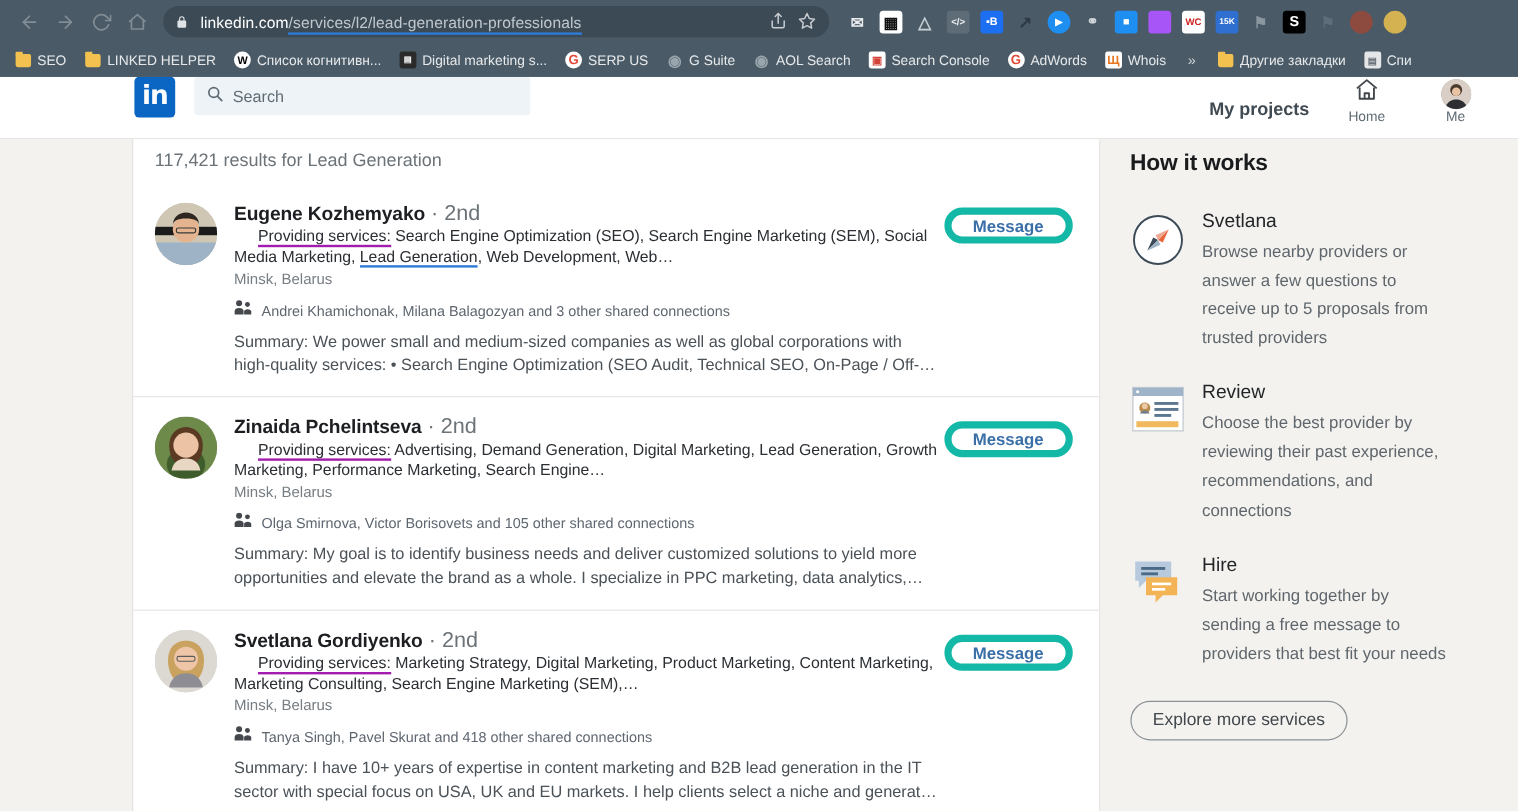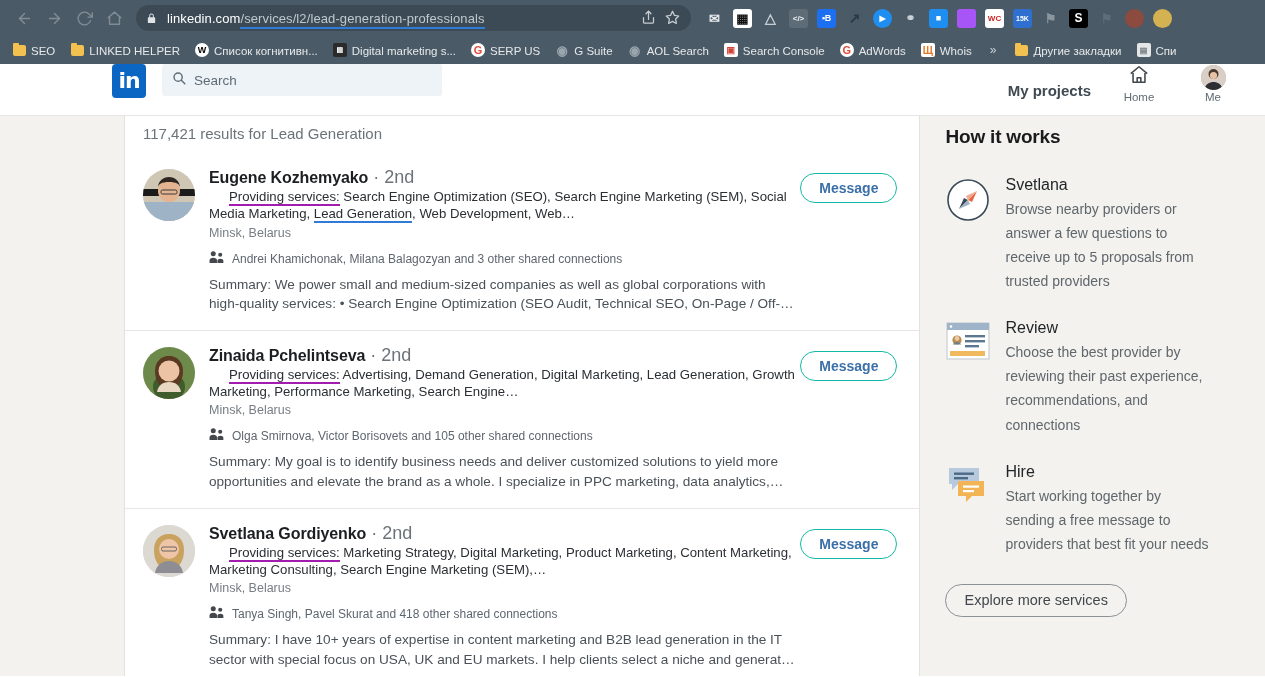--- a/index.html
+++ b/index.html
@@ -184,21 +184,21 @@
     overflow: hidden;
     background: #b9a99a;
     position: relative;
   }
 
   
   .page {
     height: calc(677px - 64px - 53px);
     background: #f3f2ef;
     display: flex;
-    padding: 0 26px 0 14px;
+    padding: 0 26px 0 0;
     overflow: hidden;
   }
   .main-col {
     width: 814px;
     margin-left: 110px;
     background: #ffffff;
     border: 1px solid #e3e2e0;
     border-top: none;
     border-bottom: none;
     position: relative;
@@ -275,21 +275,21 @@
     margin-top: 7px;
     max-width: 590px;
   }
 
   .msg-btn {
     position: absolute;
     right: 22px;
     top: 20px;
     height: 30px;
     padding: 0 18px;
-    border: 1px solid #14b8a6;
+    border: 6px solid #14b8a6;
     border-radius: 15px;
     background: transparent;
     color: #3b6fa8;
     font-size: 14px;
     font-weight: 600;
     font-family: "Liberation Sans", sans-serif;
     cursor: pointer;
     white-space: nowrap;
   }
 

